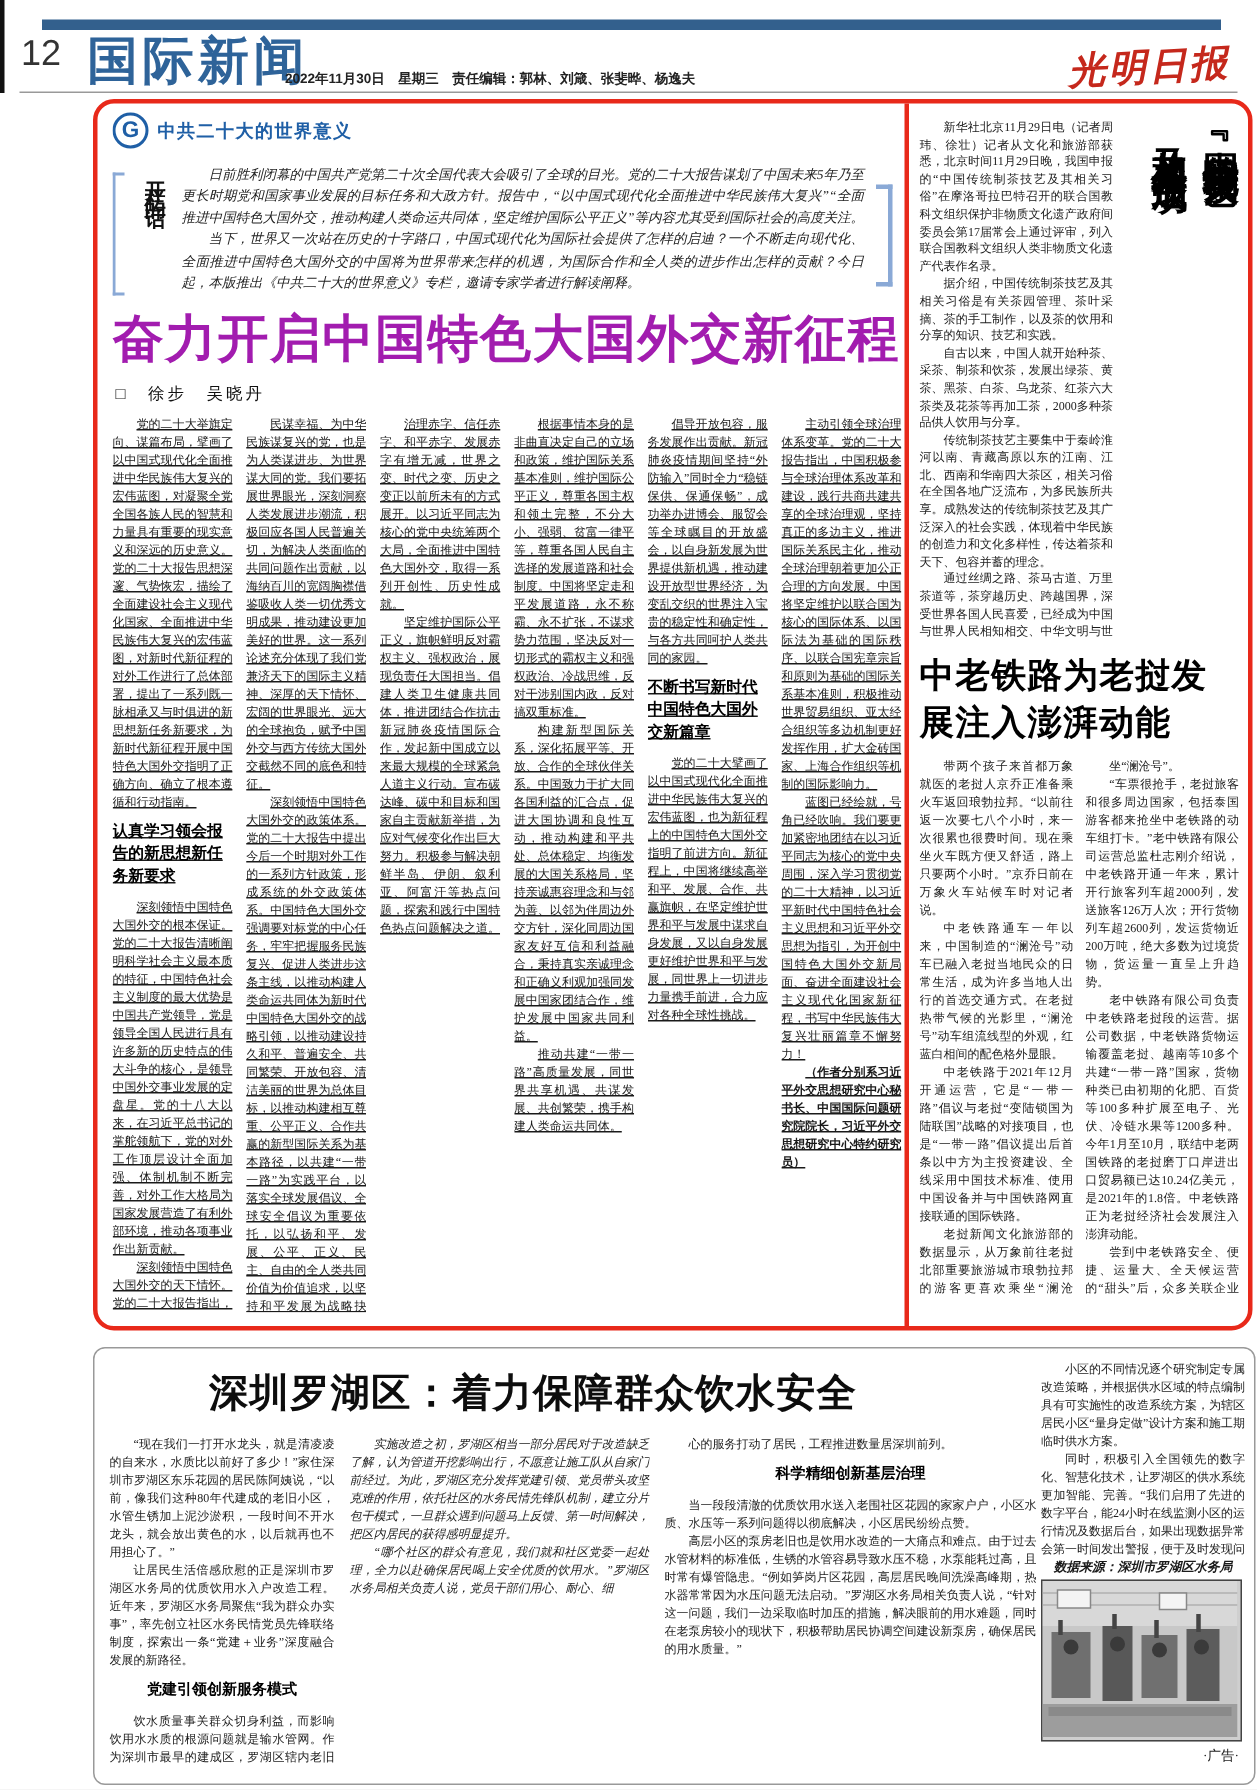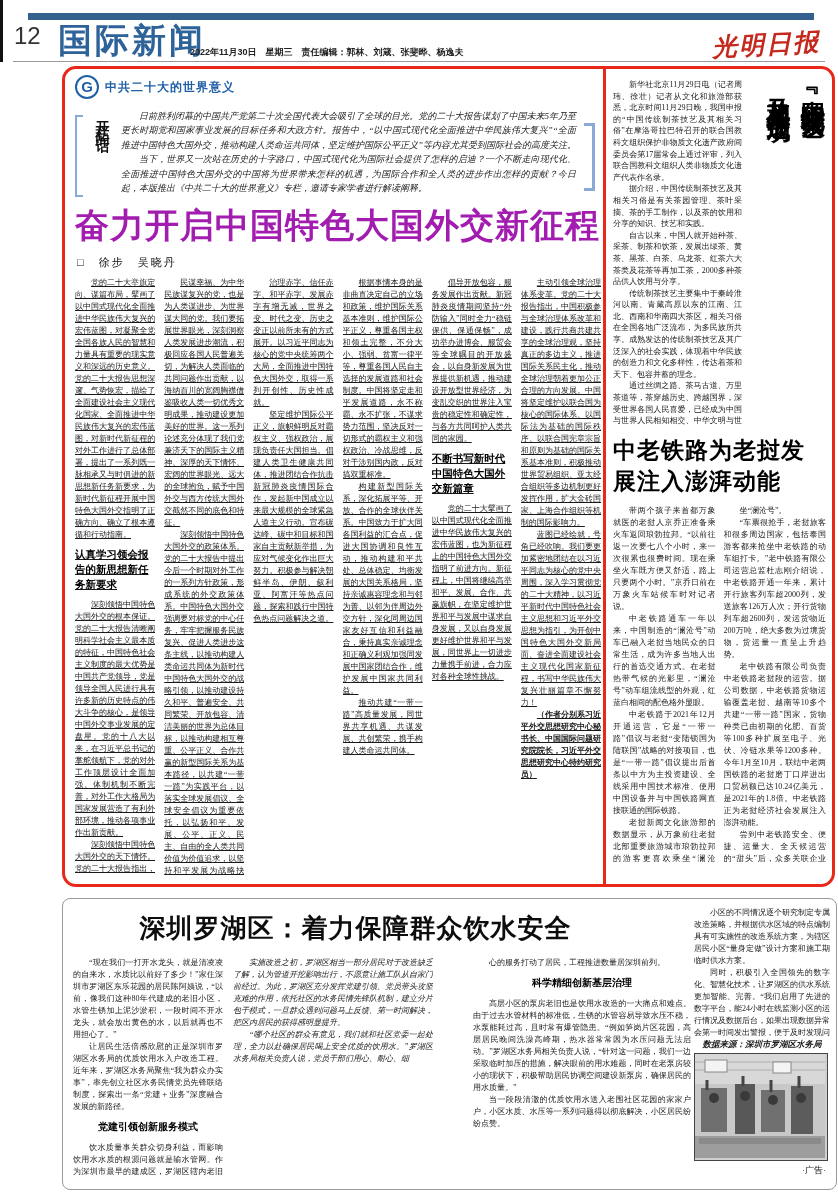--- a/index.html
+++ b/index.html
@@ -54,21 +54,21 @@
   #rail-block{position:absolute;left:0;top:360px;width:213px;height:438px;overflow:hidden;}
   #rail-headline{font-size:23px;font-weight:bold;line-height:1.35;color:#000;letter-spacing:1px;margin-bottom:8px;}
   #rail-cols{display:flex;gap:8px;height:360px;}
   .rail-col{flex:1;font-size:8px;line-height:1.5;text-align:justify;overflow:hidden;}
   
   #ad-box{position:absolute;left:62px;top:898px;width:773px;height:290px;
           border:1px solid #999;border-radius:8px;}
   #ad-headline{position:absolute;left:10px;top:12px;width:565px;text-align:center;
           font-size:26px;font-weight:bold;color:#0d0d0d;letter-spacing:1px;}
   #ad-cols{position:absolute;left:10px;top:58px;width:618px;height:222px;display:flex;gap:10px;}
-  #ad-col-a{flex:0 0 150px;} #ad-col-b{flex:0 0 200px;font-style:italic;} #ad-col-c{flex:1;margin-left:30px;}
+  #ad-col-a{flex:0 0 150px;} #ad-col-b{flex:0 0 200px;font-style:italic;} #ad-col-c{flex:1;}
   .ad-col{overflow:hidden;font-size:8px;line-height:1.5;text-align:justify;}
   .ad-col .sub{text-align:center;font-size:10px;margin:7px 0;}
   #ad-col-d{position:absolute;right:6px;top:8px;width:136px;height:130px;overflow:hidden;
           font-size:8px;line-height:1.5;text-align:justify;}
   #photo-caption{position:absolute;right:6px;top:140px;width:136px;text-align:center;
           font-size:8.5px;font-weight:bold;font-style:italic;}
   #photo-frame{position:absolute;right:8px;top:154px;width:132px;height:106px;
           border:1px solid #444;background:#cfcfcf;overflow:hidden;}
   #ad-label{position:absolute;right:10px;top:265px;font-size:9px;color:#222;}
 </style>
@@ -180,22 +180,22 @@
           <div class="sub">党建引领创新服务模式</div>
           <p class="bp">饮水质量事关群众切身利益，而影响饮用水水质的根源问题就是输水管网。作为深圳市最早的建成区，罗湖区辖内老旧小区众多、人地矛盾突出，面临群众工作复杂等老城区“特有挑战”。</p>
         </div>
       <div class="ad-col" id="ad-col-b">
           <p class="bp">实施改造之初，罗湖区相当一部分居民对于改造缺乏了解，认为管道开挖影响出行，不愿意让施工队从自家门前经过。为此，罗湖区充分发挥党建引领、党员带头攻坚克难的作用，依托社区的水务民情先锋队机制，建立分片包干模式，一旦群众遇到问题马上反馈、第一时间解决，把区内居民的获得感明显提升。</p>
           <p class="bp">“哪个社区的群众有意见，我们就和社区党委一起处理，全力以赴确保居民喝上安全优质的饮用水。”罗湖区水务局相关负责人说，党员干部们用心、耐心、细</p>
         </div>
       <div class="ad-col" id="ad-col-c">
           <p class="bp">心的服务打动了居民，工程推进数量居深圳前列。</p>
           <div class="sub">科学精细创新基层治理</div>
+          <p class="bp">当一段段清澈的优质饮用水送入老围社区花园的家家户户，小区水质、水压等一系列问题得以彻底解决，小区居民纷纷点赞。</p>
           <p class="bp">高层小区的泵房老旧也是饮用水改造的一大痛点和难点。由于过去水管材料的标准低，生锈的水管容易导致水压不稳，水泵能耗过高，且时常有爆管隐患。“例如笋岗片区花园，高层居民晚间洗澡高峰期，热水器常常因为水压问题无法启动。”罗湖区水务局相关负责人说，“针对这一问题，我们一边采取临时加压的措施，解决眼前的用水难题，同时在老泵房较小的现状下，积极帮助居民协调空间建设新泵房，确保居民的用水质量。”</p>
-          <p class="bp">当一段段清澈的优质饮用水送入老围社区花园的家家户户，小区水质、水压等一系列问题得以彻底解决，小区居民纷纷点赞。</p>
         </div>
     </div>
     <div class="ad-col" id="ad-col-d">
         <p class="bp">小区的不同情况逐个研究制定专属改造策略，并根据供水区域的特点编制具有可实施性的改造系统方案，为辖区居民小区“量身定做”设计方案和施工期临时供水方案。</p>
         <p class="bp">同时，积极引入全国领先的数字化、智慧化技术，让罗湖区的供水系统更加智能、完善。“我们启用了先进的数字平台，能24小时在线监测小区的运行情况及数据后台，如果出现数据异常会第一时间发出警报，便于及时发现问题，安排专人到现场检修。”</p>
       </div>
     <div id="photo-caption">数据来源：深圳市罗湖区水务局</div>
     <div id="photo-frame">
       <svg width="130" height="104" viewBox="0 0 130 104">
         <rect x="0" y="0" width="130" height="104" fill="#c8c8c8"></rect>

